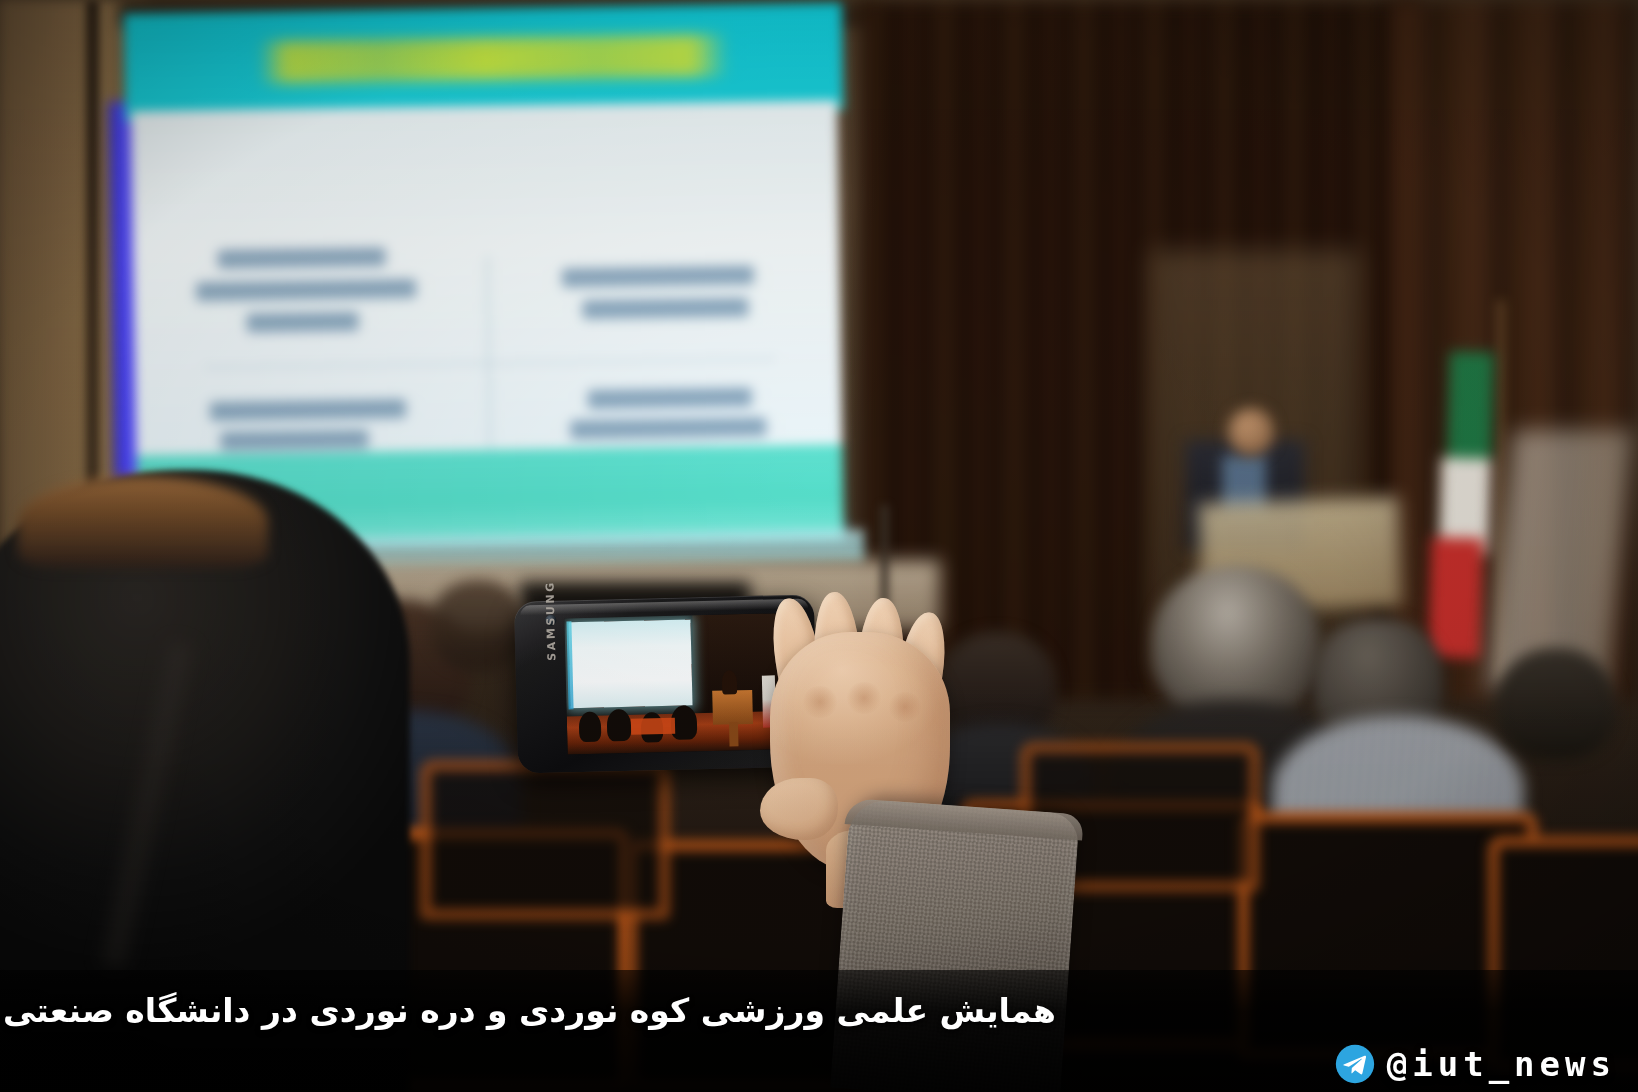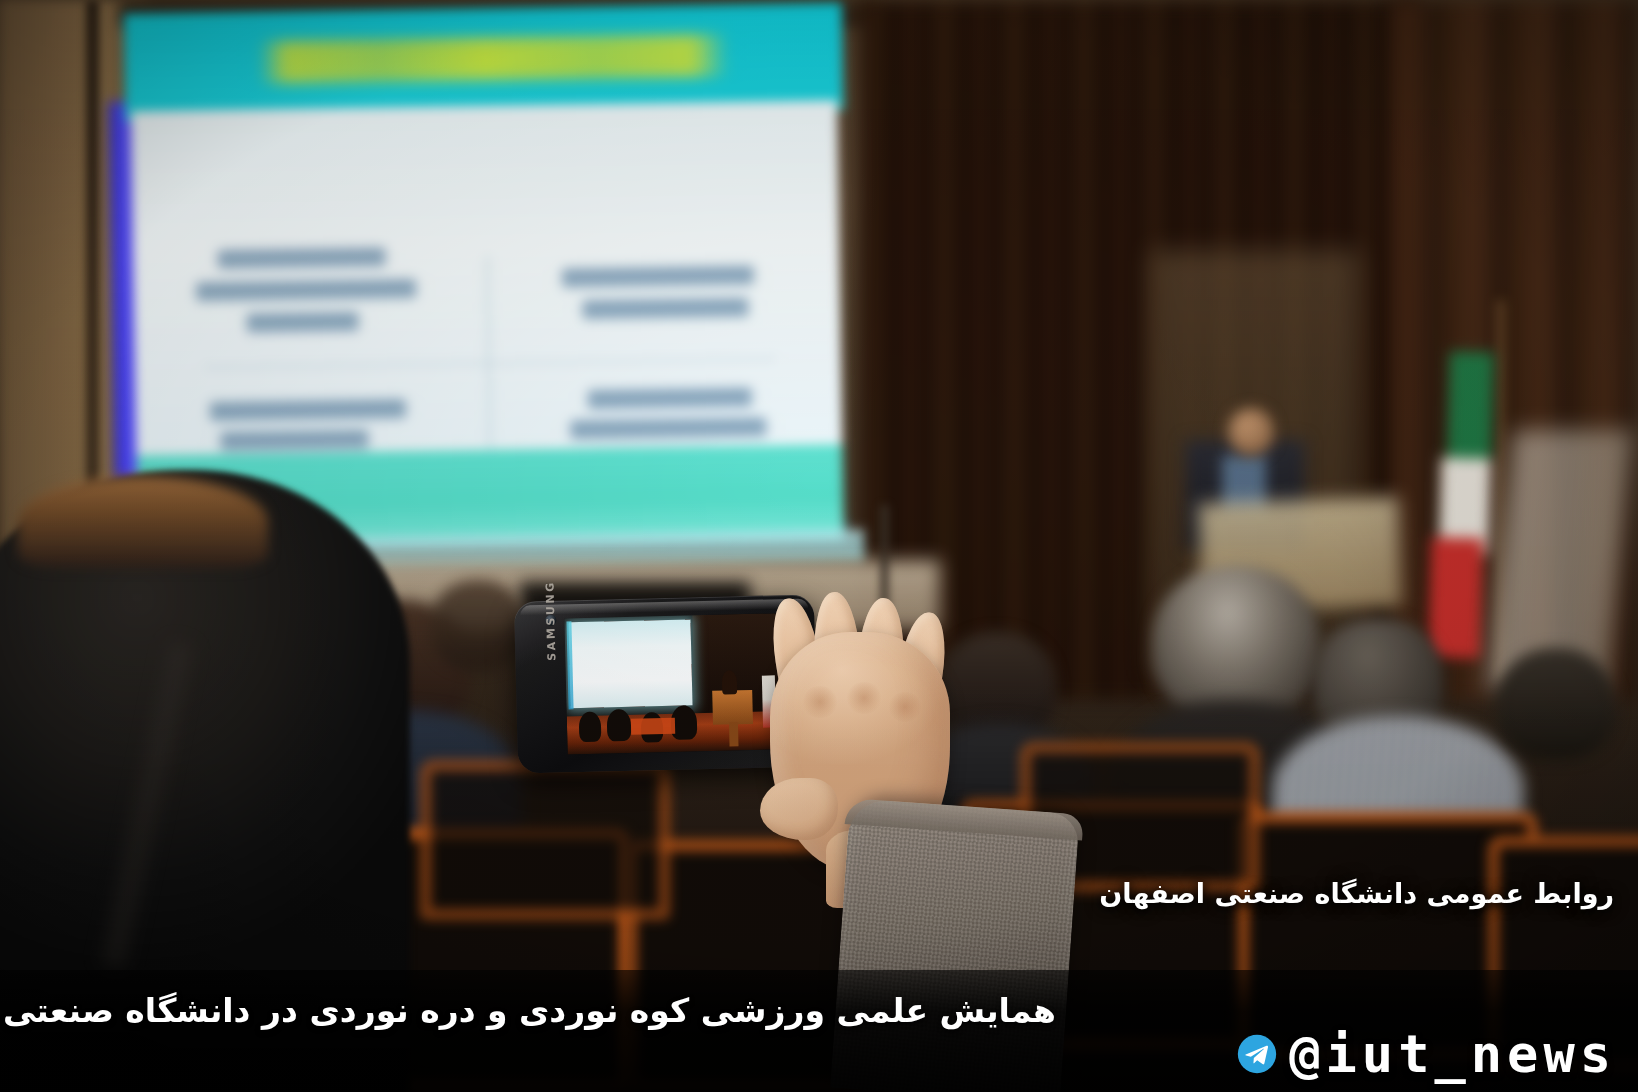--- a/index.html
+++ b/index.html
@@ -361,21 +361,21 @@
   .socials{
     position:absolute;right:22px;bottom:8px;
     display:flex;flex-direction:column;gap:6px;align-items:flex-start;
   }
   .social-row{
     display:flex;align-items:center;gap:12px;
   }
   .social-label{
     color:#fff;
     font-family:"DejaVu Sans Mono","Liberation Mono",monospace;
-    font-size:52px;font-weight:700;letter-spacing:5px;
+    font-size:34px;font-weight:700;letter-spacing:5px;
     text-shadow:0 2px 6px rgba(0,0,0,.9);
     white-space:nowrap;
   }
   .ico{width:40px;height:40px;flex:0 0 40px;display:block;}
 
   
   .vignette{
     position:absolute;inset:0;pointer-events:none;
     background:radial-gradient(ellipse 78% 68% at 50% 44%,
       rgba(0,0,0,0) 0%,rgba(0,0,0,.10) 62%,rgba(0,0,0,.42) 100%);
@@ -522,21 +522,20 @@
     <div class="wrist"></div>
   </div>
 
   <div class="sleeve">
     <div class="sleeve-cuff"></div>
   </div>
 
   <div class="vignette"></div>
   <div class="warmcast"></div>
 
-  <div class="pr-line">روابط عمومی دانشگاه صنعتی اصفهان</div>
 
   <div class="caption-bar">
     <div class="caption-text">همایش علمی ورزشی کوه نوردی و دره نوردی در دانشگاه صنعتی اصفهان</div>
   </div>
 
   <div class="socials">
 
     <div class="social-row">
       <svg class="ico" viewBox="0 0 48 48">
         <circle cx="24" cy="24" r="23" fill="#2da5e0"></circle>

